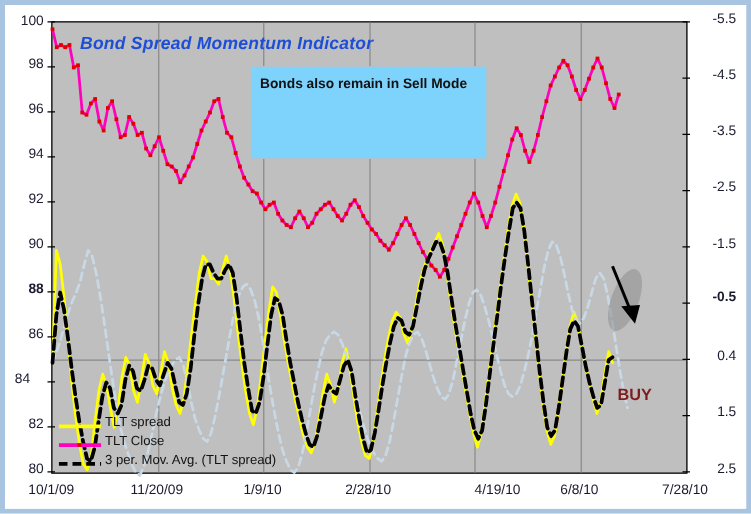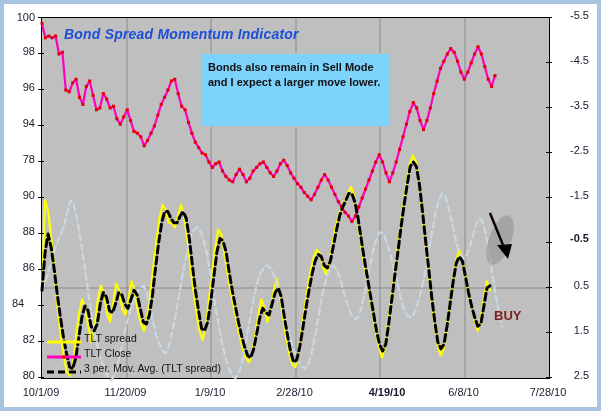--- a/index.html
+++ b/index.html
@@ -182,21 +182,20 @@
           <rect x="444.7" y="59.7" width="3" height="3" fill="#e00000"></rect>
           <rect x="448.1" y="66.9" width="3" height="3" fill="#e00000"></rect>
           <rect x="451.5" y="56.1" width="3" height="3" fill="#e00000"></rect>
           <path d="M 0.0 272.3 L 3.1 234.0 L 6.1 216.0 L 9.2 229.5 L 12.3 252.0 L 15.3 276.8 L 18.4 299.3 L 21.5 319.5 L 24.5 335.3 L 27.6 348.8 L 30.7 351.0 L 33.8 339.8 L 36.8 319.5 L 39.9 299.3 L 43.0 288.0 L 46.0 292.5 L 49.1 308.3 L 52.2 312.8 L 55.2 306.0 L 58.3 285.8 L 61.4 274.5 L 64.4 279.0 L 67.5 292.5 L 70.6 294.8 L 73.6 285.8 L 76.7 274.5 L 79.8 276.8 L 82.8 285.8 L 85.9 290.3 L 89.0 281.3 L 92.1 272.3 L 95.1 276.8 L 98.2 290.3 L 101.3 303.8 L 104.3 306.0 L 107.4 297.0 L 110.5 276.8 L 113.5 249.8 L 116.6 225.0 L 119.7 204.8 L 122.7 193.5 L 125.8 193.5 L 128.9 200.3 L 131.9 204.8 L 135.0 204.8 L 138.1 198.0 L 141.2 193.5 L 144.2 200.3 L 147.3 220.5 L 150.4 247.5 L 153.4 272.3 L 156.5 292.5 L 159.6 310.5 L 162.6 312.8 L 165.7 303.8 L 168.8 283.5 L 171.8 258.8 L 174.9 234.0 L 178.0 220.5 L 181.0 222.8 L 184.1 234.0 L 187.2 254.3 L 190.2 272.3 L 193.3 288.0 L 196.4 303.8 L 199.5 317.3 L 202.5 328.5 L 205.6 337.5 L 208.7 339.8 L 211.7 330.8 L 214.8 315.0 L 217.9 299.3 L 220.9 290.3 L 224.0 294.8 L 227.1 297.0 L 230.1 285.8 L 233.2 274.5 L 236.3 270.0 L 239.3 279.0 L 242.4 299.3 L 245.5 317.3 L 248.5 333.0 L 251.6 344.3 L 254.7 342.0 L 257.8 328.5 L 260.8 310.5 L 263.9 290.3 L 267.0 272.3 L 270.0 256.5 L 273.1 243.0 L 276.2 236.3 L 279.2 238.5 L 282.3 247.5 L 285.4 249.8 L 288.4 243.0 L 291.5 227.3 L 294.6 211.5 L 297.6 198.0 L 300.7 189.0 L 303.8 182.3 L 306.8 175.5 L 309.9 175.5 L 313.0 184.5 L 316.1 200.3 L 319.1 220.5 L 322.2 240.7 L 325.3 258.8 L 328.3 276.8 L 331.4 294.8 L 334.5 312.8 L 337.5 326.3 L 340.6 333.0 L 343.7 326.3 L 346.7 306.0 L 349.8 281.3 L 352.9 256.5 L 355.9 234.0 L 359.0 209.3 L 362.1 186.8 L 365.2 166.5 L 368.2 148.5 L 371.3 144.0 L 374.4 148.5 L 377.4 166.5 L 380.5 193.5 L 383.6 222.8 L 386.6 249.8 L 389.7 279.0 L 392.8 303.8 L 395.8 324.0 L 398.9 330.8 L 402.0 326.3 L 405.0 308.3 L 408.1 285.8 L 411.2 263.3 L 414.2 245.3 L 417.3 238.5 L 420.4 243.0 L 423.5 258.8 L 426.5 274.5 L 429.6 288.0 L 432.7 299.3 L 435.7 308.3 L 438.8 306.0 L 441.9 288.0 L 444.9 270.0 L 448.0 267.8" fill="none" stroke="#000000" stroke-linejoin="round" stroke-linecap="round" stroke-width="3" stroke-dasharray="7 4"></path>
         </svg>
 
     <div class="chart-title">Bond Spread Momentum Indicator</div>
 
     <div class="note">
       <p>Bonds also remain in Sell Mode</p>
-      <p>and I expect a larger move lower.</p>
     </div>
 
     <div class="buy-lbl">BUY</div>
 
     <svg class="series" id="arrow" width="507" height="360">
           <ellipse cx="458" cy="222" rx="11" ry="26" transform="rotate(20 458 222)" fill="#8e8e8e" opacity="0.55"></ellipse>
           <line x1="448" y1="195" x2="463" y2="232" stroke="#000" stroke-width="2.4"></line>
           <polygon points="466,241 455,227 470,226" fill="#000"></polygon>
         </svg>
 
@@ -231,25 +230,25 @@
 
   <div id="yticks">
         <div class="ytick" style="left: 3px; top: 7px;">100</div>
         <div class="tickmarkL" style="left: 34px; top: 13px;"></div>
         <div class="ytick" style="left: 3px; top: 41px;">98</div>
         <div class="tickmarkL" style="left: 34px; top: 49px;"></div>
         <div class="ytick" style="left: 3px; top: 77px;">96</div>
         <div class="tickmarkL" style="left: 34px; top: 85px;"></div>
         <div class="ytick" style="left: 3px; top: 113px;">94</div>
         <div class="tickmarkL" style="left: 34px; top: 121px;"></div>
-        <div class="ytick" style="left: 3px; top: 149px;">78</div>
+        <div class="ytick" style="left: 3px; top: 149px;">92</div>
         <div class="tickmarkL" style="left: 34px; top: 157px;"></div>
         <div class="ytick" style="left: 3px; top: 185px;">90</div>
         <div class="tickmarkL" style="left: 34px; top: 193px;"></div>
-        <div class="ytick" style="left: 3px; top: 221px;">88</div>
+        <div class="ytick" style="left: 3px; top: 221px; font-weight: bold;">88</div>
         <div class="tickmarkL" style="left: 34px; top: 229px;"></div>
         <div class="ytick" style="left: 3px; top: 257px;">86</div>
         <div class="tickmarkL" style="left: 34px; top: 265px;"></div>
         <div class="ytick" style="left: 0; top: 293px; text-align: center;">84</div>
         <div class="tickmarkL" style="left: 34px; top: 301px;"></div>
         <div class="ytick" style="left: 3px; top: 329px;">82</div>
         <div class="tickmarkL" style="left: 34px; top: 337px;"></div>
         <div class="ytick" style="left: 3px; top: 365px;">80</div>
         <div class="tickmarkL" style="left: 34px; top: 373px;"></div>
       </div>
@@ -259,31 +258,31 @@
         <div class="ytickr" style="left: 551px; top: 50px;">-4.5</div>
         <div class="tickmarkR" style="left: 542px; top: 58px;"></div>
         <div class="ytickr" style="left: 551px; top: 95px;">-3.5</div>
         <div class="tickmarkR" style="left: 542px; top: 103px;"></div>
         <div class="ytickr" style="left: 551px; top: 140px;">-2.5</div>
         <div class="tickmarkR" style="left: 542px; top: 148px;"></div>
         <div class="ytickr" style="left: 551px; top: 185px;">-1.5</div>
         <div class="tickmarkR" style="left: 542px; top: 193px;"></div>
         <div class="ytickr" style="left: 551px; top: 228px; font-weight: bold;">-0.5</div>
         <div class="tickmarkR" style="left: 542px; top: 238px;"></div>
-        <div class="ytickr" style="left: 551px; top: 275px;">0.5</div>
+        <div class="ytickr" style="left: 551px; top: 275px;">0.4</div>
         <div class="tickmarkR" style="left: 542px; top: 283px;"></div>
         <div class="ytickr" style="left: 551px; top: 320px;">1.5</div>
         <div class="tickmarkR" style="left: 542px; top: 328px;"></div>
         <div class="ytickr" style="left: 551px; top: 365px;">2.5</div>
         <div class="tickmarkR" style="left: 542px; top: 373px;"></div>
       </div>
   <div id="xticks">
         <div class="xtick" style="left: 2px;">10/1/09</div>
         <div class="xtick" style="left: 86.5px;">11/20/09</div>
         <div class="xtick" style="left: 171px;">1/9/10</div>
         <div class="xtick" style="left: 255.5px;">2/28/10</div>
-        <div class="xtick" style="left: 348px; font-weight: bold;">4/19/10</div>
+        <div class="xtick" style="left: 359px;">4/19/10</div>
         <div class="xtick" style="left: 424.5px;">6/8/10</div>
         <div class="xtick" style="left: 509px;">7/28/10</div>
       </div>
 
  </div>
 </div>
 
 </body></html>

